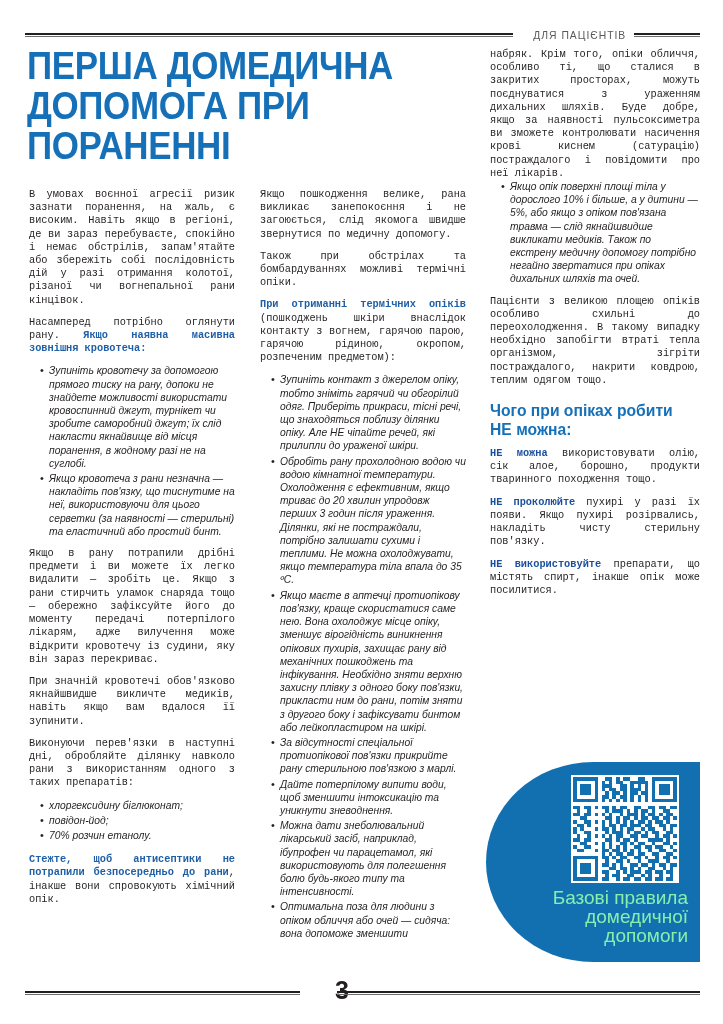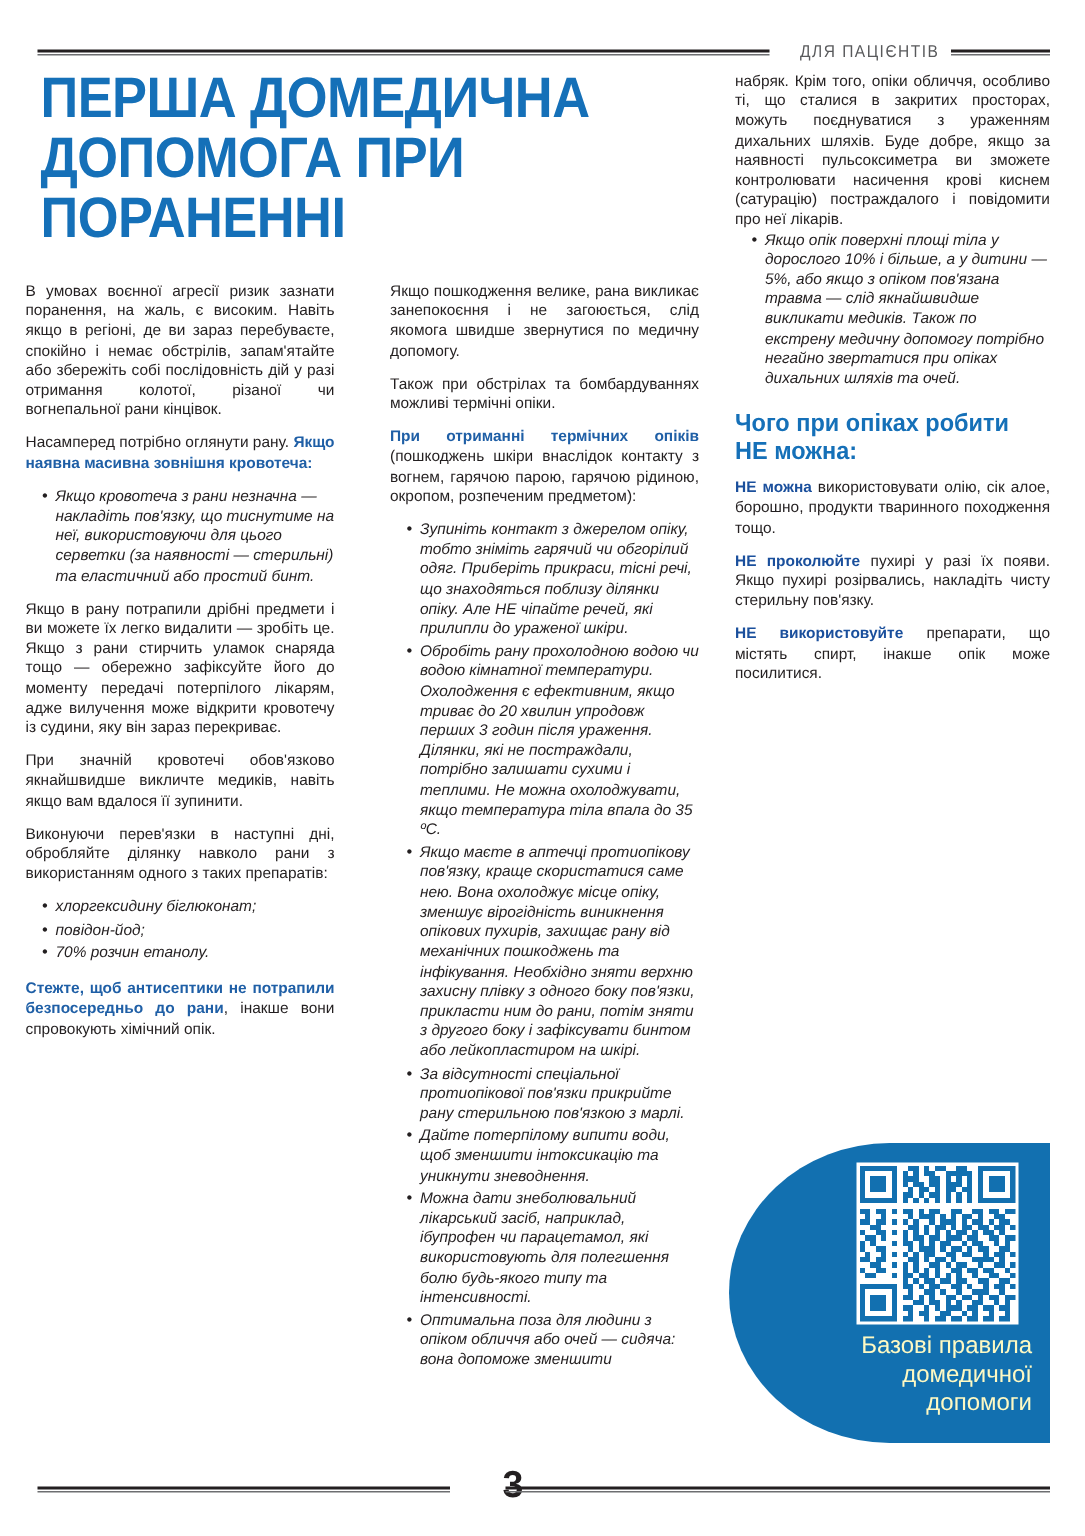--- a/index.html
+++ b/index.html
@@ -73,25 +73,25 @@
   .headline .hl-line { display: block; white-space: nowrap; }
 
   
   .col {
     position: absolute;
     font-size: 10.3px;
     line-height: 13.2px;
     color: #231f20;
     text-align: justify;
   }
-  .col1 { left: 17px;  top: 188px; width: 206px; }
+  .col1 { left: 29px;  top: 188px; width: 206px; }
   .col2 { left: 260px; top: 188px; width: 206px; }
   .col3 { left: 490px; top: 48px;  width: 210px; }
 
-  .col p { margin: 0 0 9px 0; }
+  .col p { margin: 0 0 9px 0; font-family: Liberation Mono, monospace; }
   .col p.tight { margin-bottom: 0; }
   .bold-blue { color: #1f5fa6; font-weight: bold; }
   .bold-blue-dk { color: #1a4f9c; font-weight: bold; }
 
   ul.bullets {
     list-style: none;
     margin: 0 0 9px 0;
     padding: 0 0 0 13px;
   }
   ul.bullets > li {
@@ -140,22 +140,22 @@
     width: 108px;
     height: 108px;
     background: #ffffff;
     padding: 2px;
   }
   .qr-code svg { display: block; width: 100%; height: 100%; }
   .qr-caption {
     position: absolute;
     left: 26px; right: 12px;
     top: 126px;
-    color: #fef9c3;
-    font-size: 16px;
+    color: #86efac;
+    font-size: 19px;
     line-height: 19px;
     text-align: right;
   }
 
   
   .footer {
     position: absolute;
     left: 25px; top: 985px;
     width: 675px;
     height: 14px;
@@ -200,20 +200,21 @@
     <span class="hl-line">ДОПОМОГА ПРИ</span>
     <span class="hl-line">ПОРАНЕННІ</span>
   </h1>
 
   <div class="col col1">
     <p>В умовах воєнної агресії ризик зазнати поранення, на жаль, є високим. Навіть якщо в регіоні, де ви зараз перебуваєте, спокійно і немає обстрілів, запам'ятайте або збережіть собі послідовність дій у разі отримання колотої, різаної чи вогнепальної рани кінцівок.</p>
 
     <p><span>Насамперед потрібно оглянути рану. </span><span class="bold-blue">Якщо наявна масивна зовнішня кровотеча:</span></p>
 
     <ul class="bullets">
+      <li>Зупиніть кровотечу за допомогою прямого тиску на рану, допоки не знайдете можливості використати кровоспинний джгут, турнікет чи зробите саморобний джгут; їх слід накласти якнайвище від місця поранення, в жодному разі не на суглобі.</li>
       <li>Якщо кровотеча з рани незначна — накладіть пов'язку, що тиснутиме на неї, використовуючи для цього серветки (за наявності — стерильні) та еластичний або простий бинт.</li>
     </ul>
 
     <p>Якщо в рану потрапили дрібні предмети і ви можете їх легко видалити — зробіть це. Якщо з рани стирчить уламок снаряда тощо — обережно зафіксуйте його до моменту передачі потерпілого лікарям, адже вилучення може відкрити кровотечу із судини, яку він зараз перекриває.</p>
     <p>При значній кровотечі обов'язково якнайшвидше викличте медиків, навіть якщо вам вдалося її зупинити.</p>
     <p>Виконуючи перев'язки в наступні дні, обробляйте ділянку навколо рани з використанням одного з таких препаратів:</p>
 
     <ul class="bullets">
       <li>хлоргексидину бiглюконат;</li>
       <li>повідон-йод;</li>
@@ -240,20 +241,21 @@
     </ul>
   </div>
 
   <div class="col col3">
     <p class="tight">набряк. Крім того, опіки обличчя, особливо ті, що сталися в закритих просторах, можуть поєднуватися з ураженням дихальних шляхів. Буде добре, якщо за наявності пульсоксиметра ви зможете контролювати насичення крові киснем (сатурацію) постраждалого і повідомити про неї лікарів.</p>
 
     <ul class="bullets">
       <li>Якщо опік поверхні площі тіла у дорослого 10% і більше, а у дитини — 5%, або якщо з опіком пов'язана травма — слід якнайшвидше викликати медиків. Також по екстрену медичну допомогу потрібно негайно звертатися при опіках дихальних шляхів та очей.</li>
     </ul>
 
+    <p>Пацієнти з великою площею опіків особливо схильні до переохолодження. В такому випадку необхідно запобігти втраті тепла організмом, зігріти постраждалого, накрити ковдрою, теплим одягом тощо.</p>
 
     <h2 class="sec-head">
       <span style="display:block">Чого при опіках робити</span>
       <span style="display:block">НЕ можна:</span>
     </h2>
 
 
     <p><span class="bold-blue-dk">НЕ можна</span><span> використовувати олію, сік алое, борошно, продукти тваринного походження тощо.</span></p>
 
 

